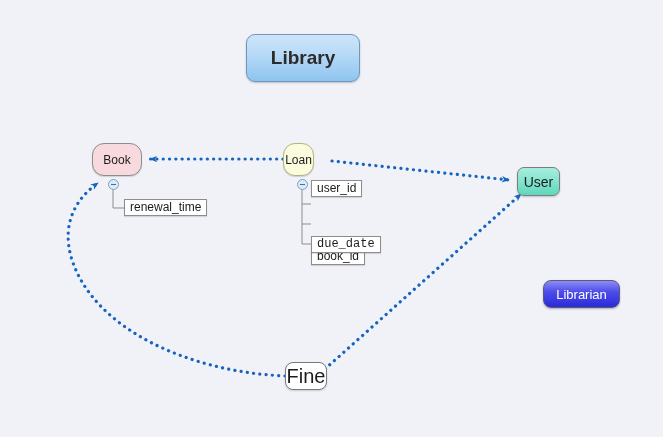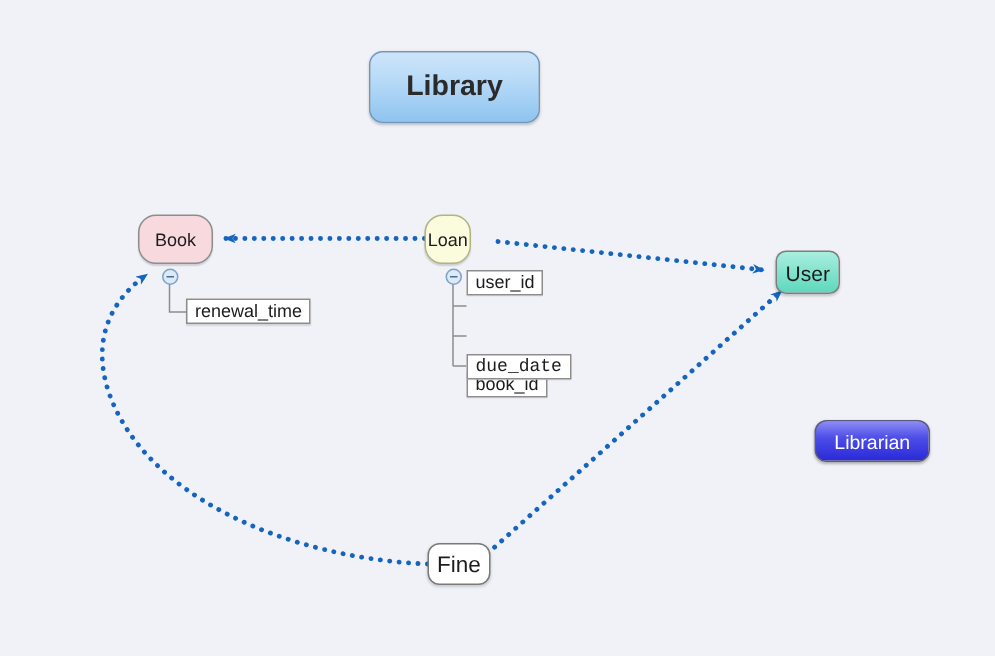--- a/index.html
+++ b/index.html
@@ -79,21 +79,21 @@
     font-size: 13px;
     box-shadow: 0 1px 2px rgba(0,0,0,0.28);
   }
 
   
   .node-rounded-plain {
     border: 1px solid #7a7a7a;
     border-radius: 8px;
     background: #ffffff;
     color: #1c1c1c;
-    font-size: 15px;
+    font-size: 20px;
     box-shadow: 0 1px 2px rgba(0,0,0,0.16);
   }
 
   
   .attr-box {
     position: absolute;
     box-sizing: border-box;
     border: 1px solid #8d8d8d;
     background: #ffffff;
     color: #1c1c1c;

